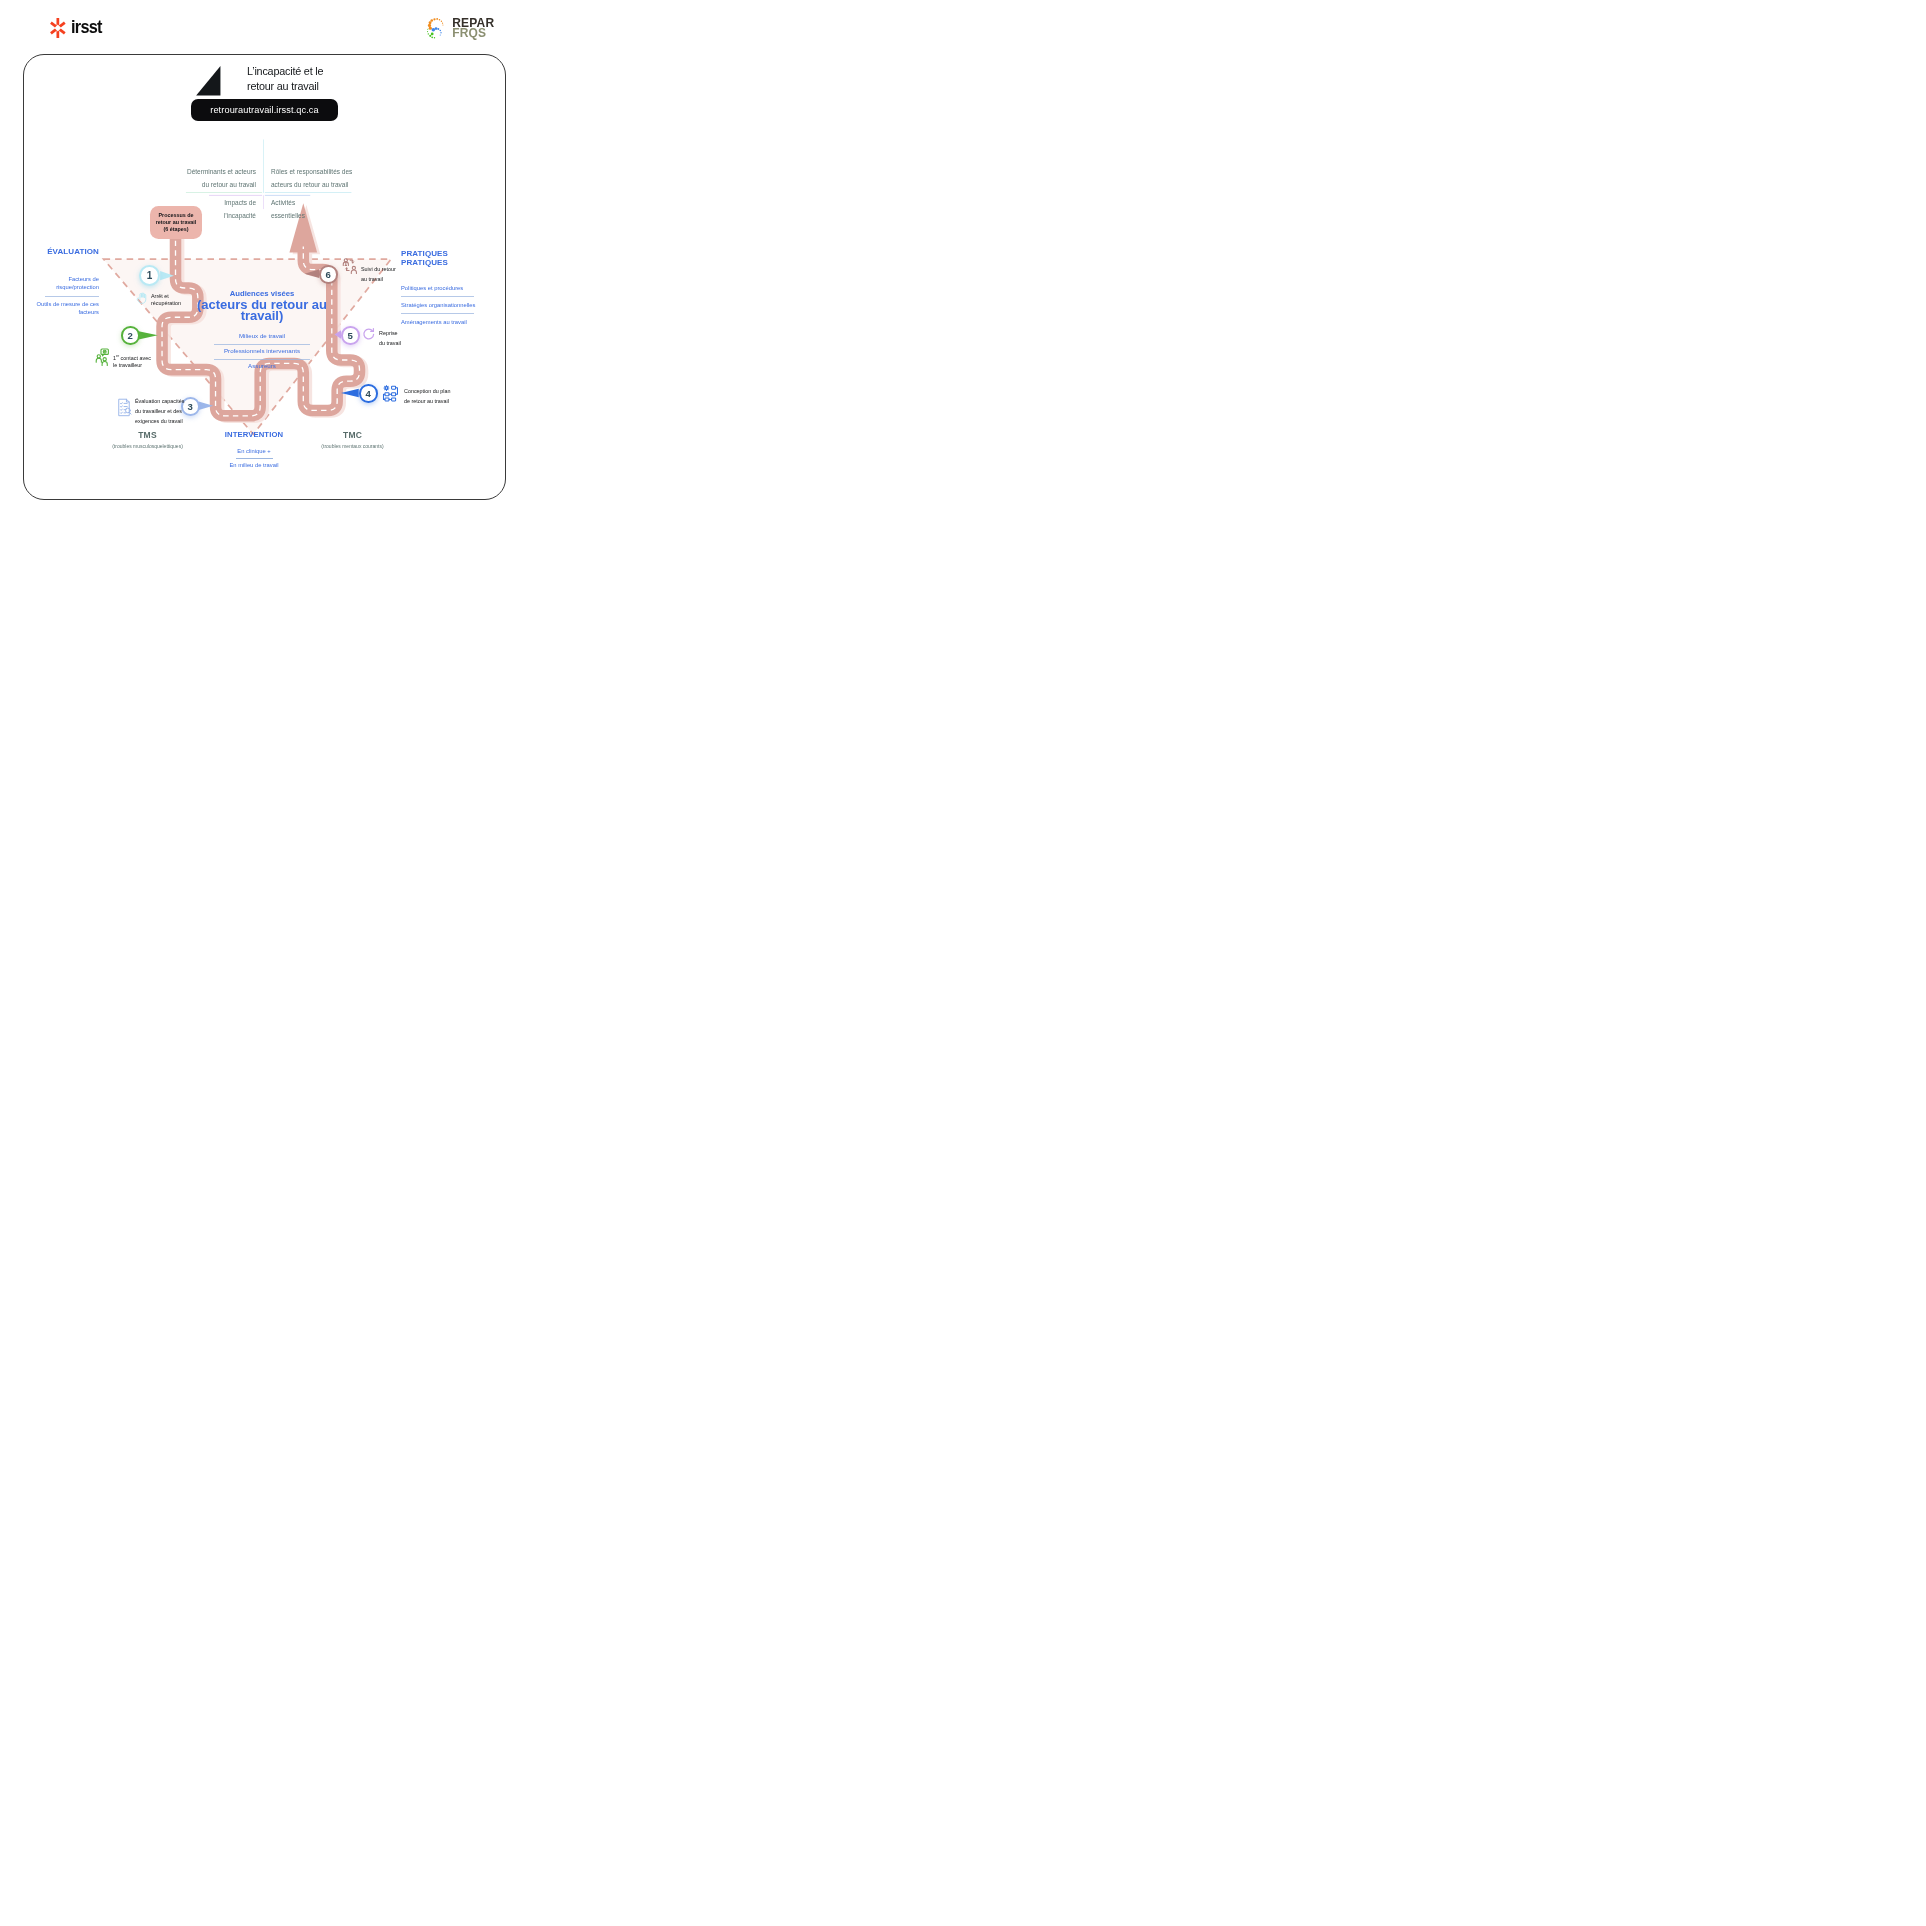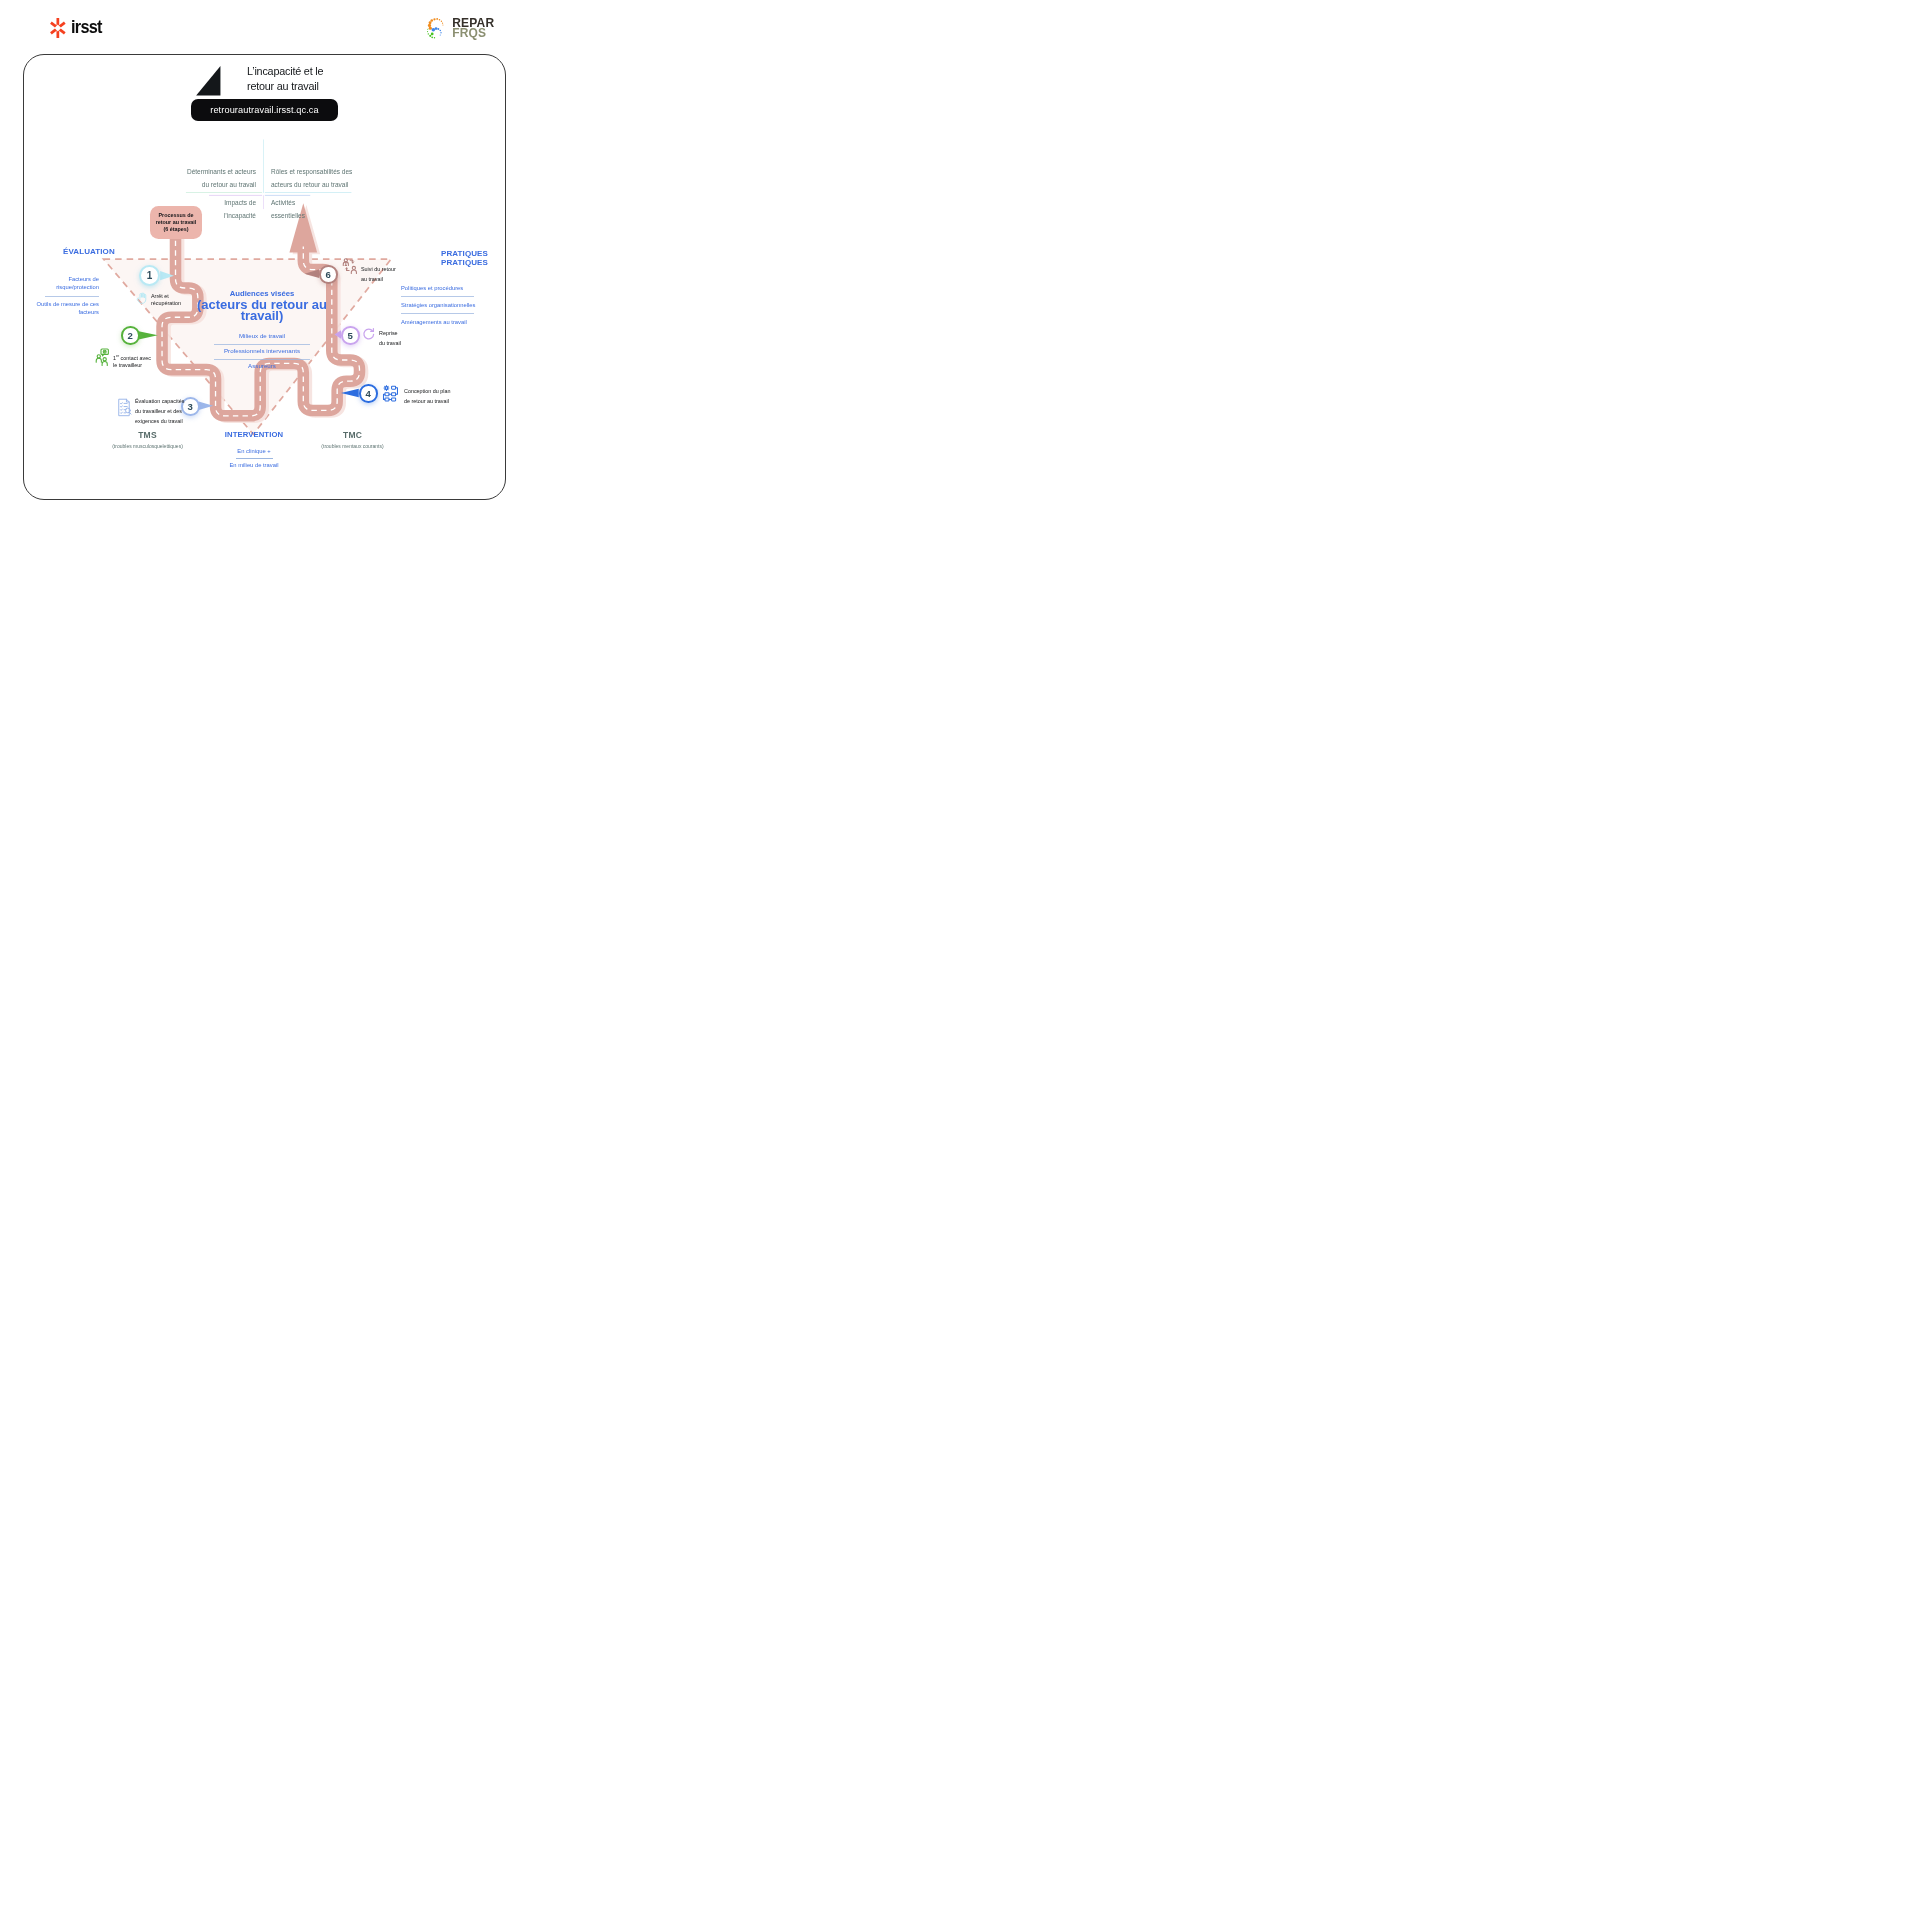--- a/index.html
+++ b/index.html
@@ -22,21 +22,21 @@
   .qtext{font-size:6.5px;line-height:12.7px;color:var(--teal);}
   .q-tl{left:162px;top:166px;width:94px;text-align:right;}
   .q-tr{left:271px;top:166px;width:104px;text-align:left;}
   .q-bl{left:162px;top:197px;width:94px;text-align:right;}
   .q-br{left:271px;top:197px;width:104px;text-align:left;}
   
   .callout{left:150px;top:206px;width:52px;height:33px;background:var(--callout_bg);border-radius:8.5px;
            display:flex;flex-direction:column;align-items:center;justify-content:center;
            font-size:5.4px;line-height:7.3px;font-weight:700;color:#15161a;text-align:center;}
   
-  .bluehead{font-size:8px;font-weight:700;color:var(--blue);letter-spacing:0.1px;padding-left:40px;}
+  .bluehead{font-size:8px;font-weight:700;color:var(--blue);letter-spacing:0.1px;}
   .blueitem{font-size:5.8px;line-height:8px;color:var(--blue);}
   .sideline{height:0.4px;background:var(--divider_blue);opacity:.75;}
   .eval{left:23px;top:247px;width:76px;text-align:right;}
   .prat{left:401px;top:249px;width:94px;text-align:left;}
   
   .aud{left:185px;top:289px;width:154px;text-align:center;}
   .aud .h1{font-size:7.7px;font-weight:700;color:var(--blue);line-height:10.8px;}
   .aud .h2{font-size:13px;font-weight:700;color:var(--blue);line-height:10.8px;}
   .aud .it{font-size:6.2px;color:var(--blue);line-height:8.5px;}
   .aud .dl{width:96px;height:0.4px;background:var(--divider_blue);opacity:.75;margin:3.1px auto;}

